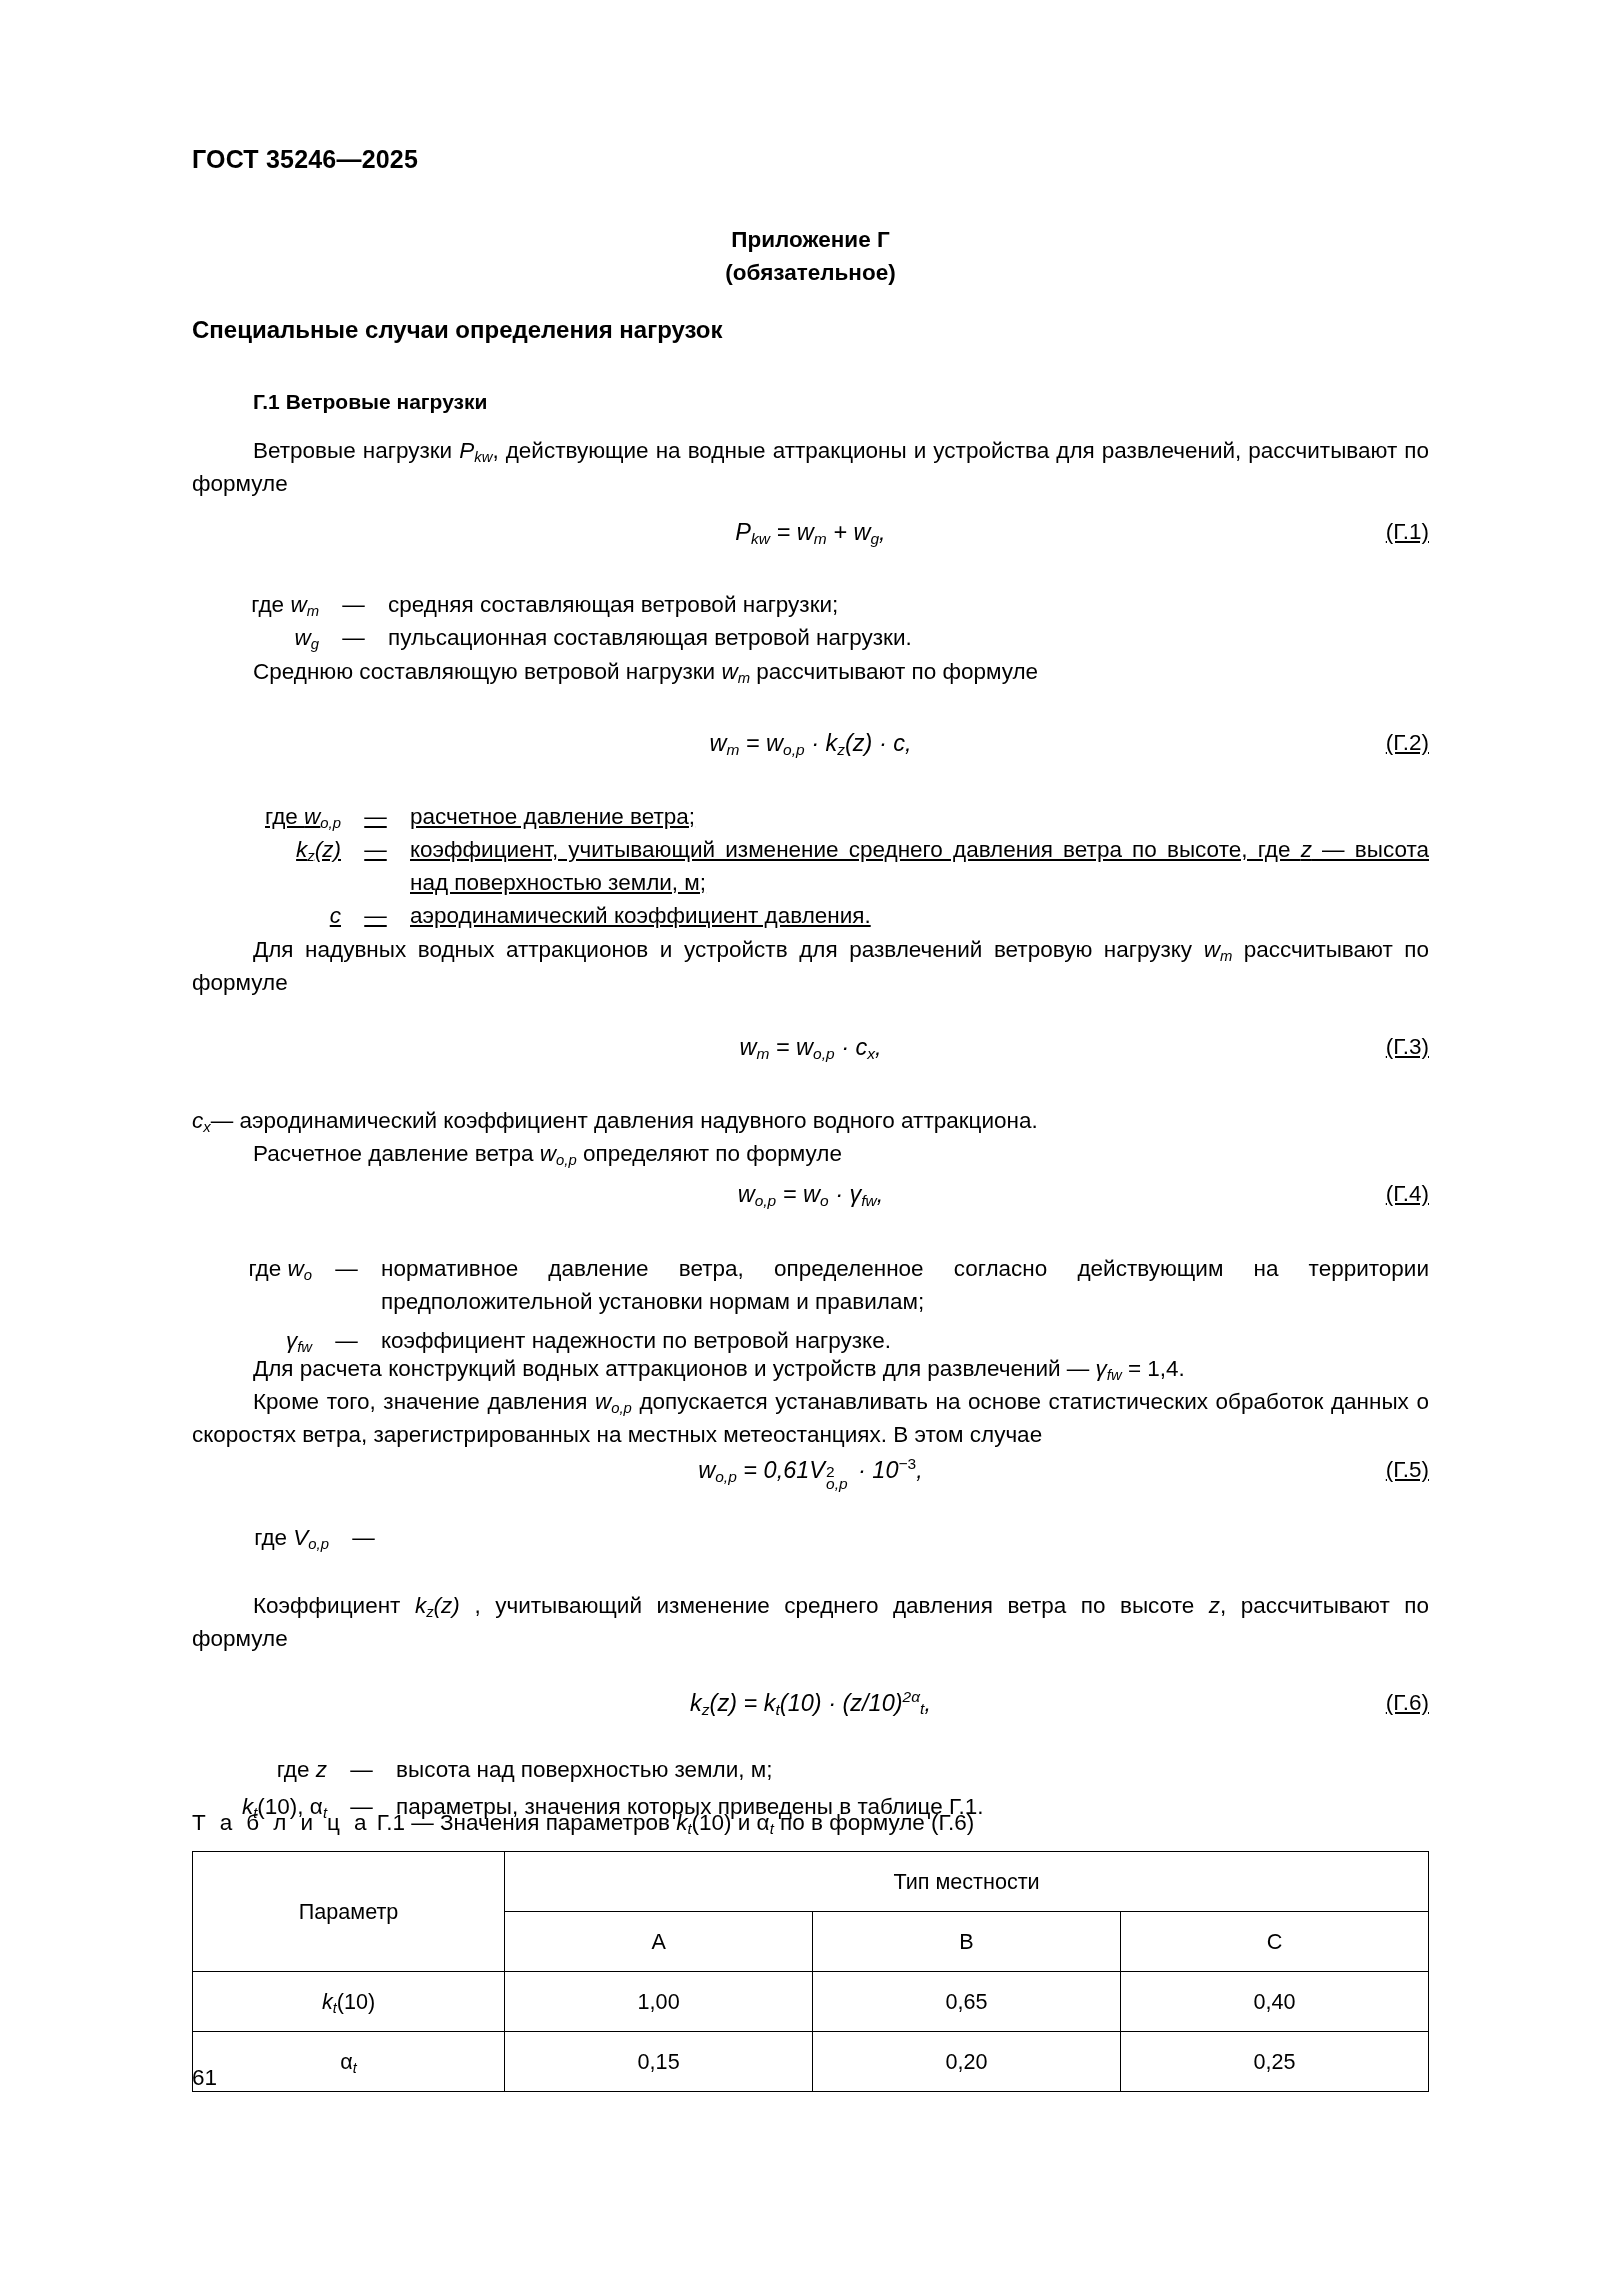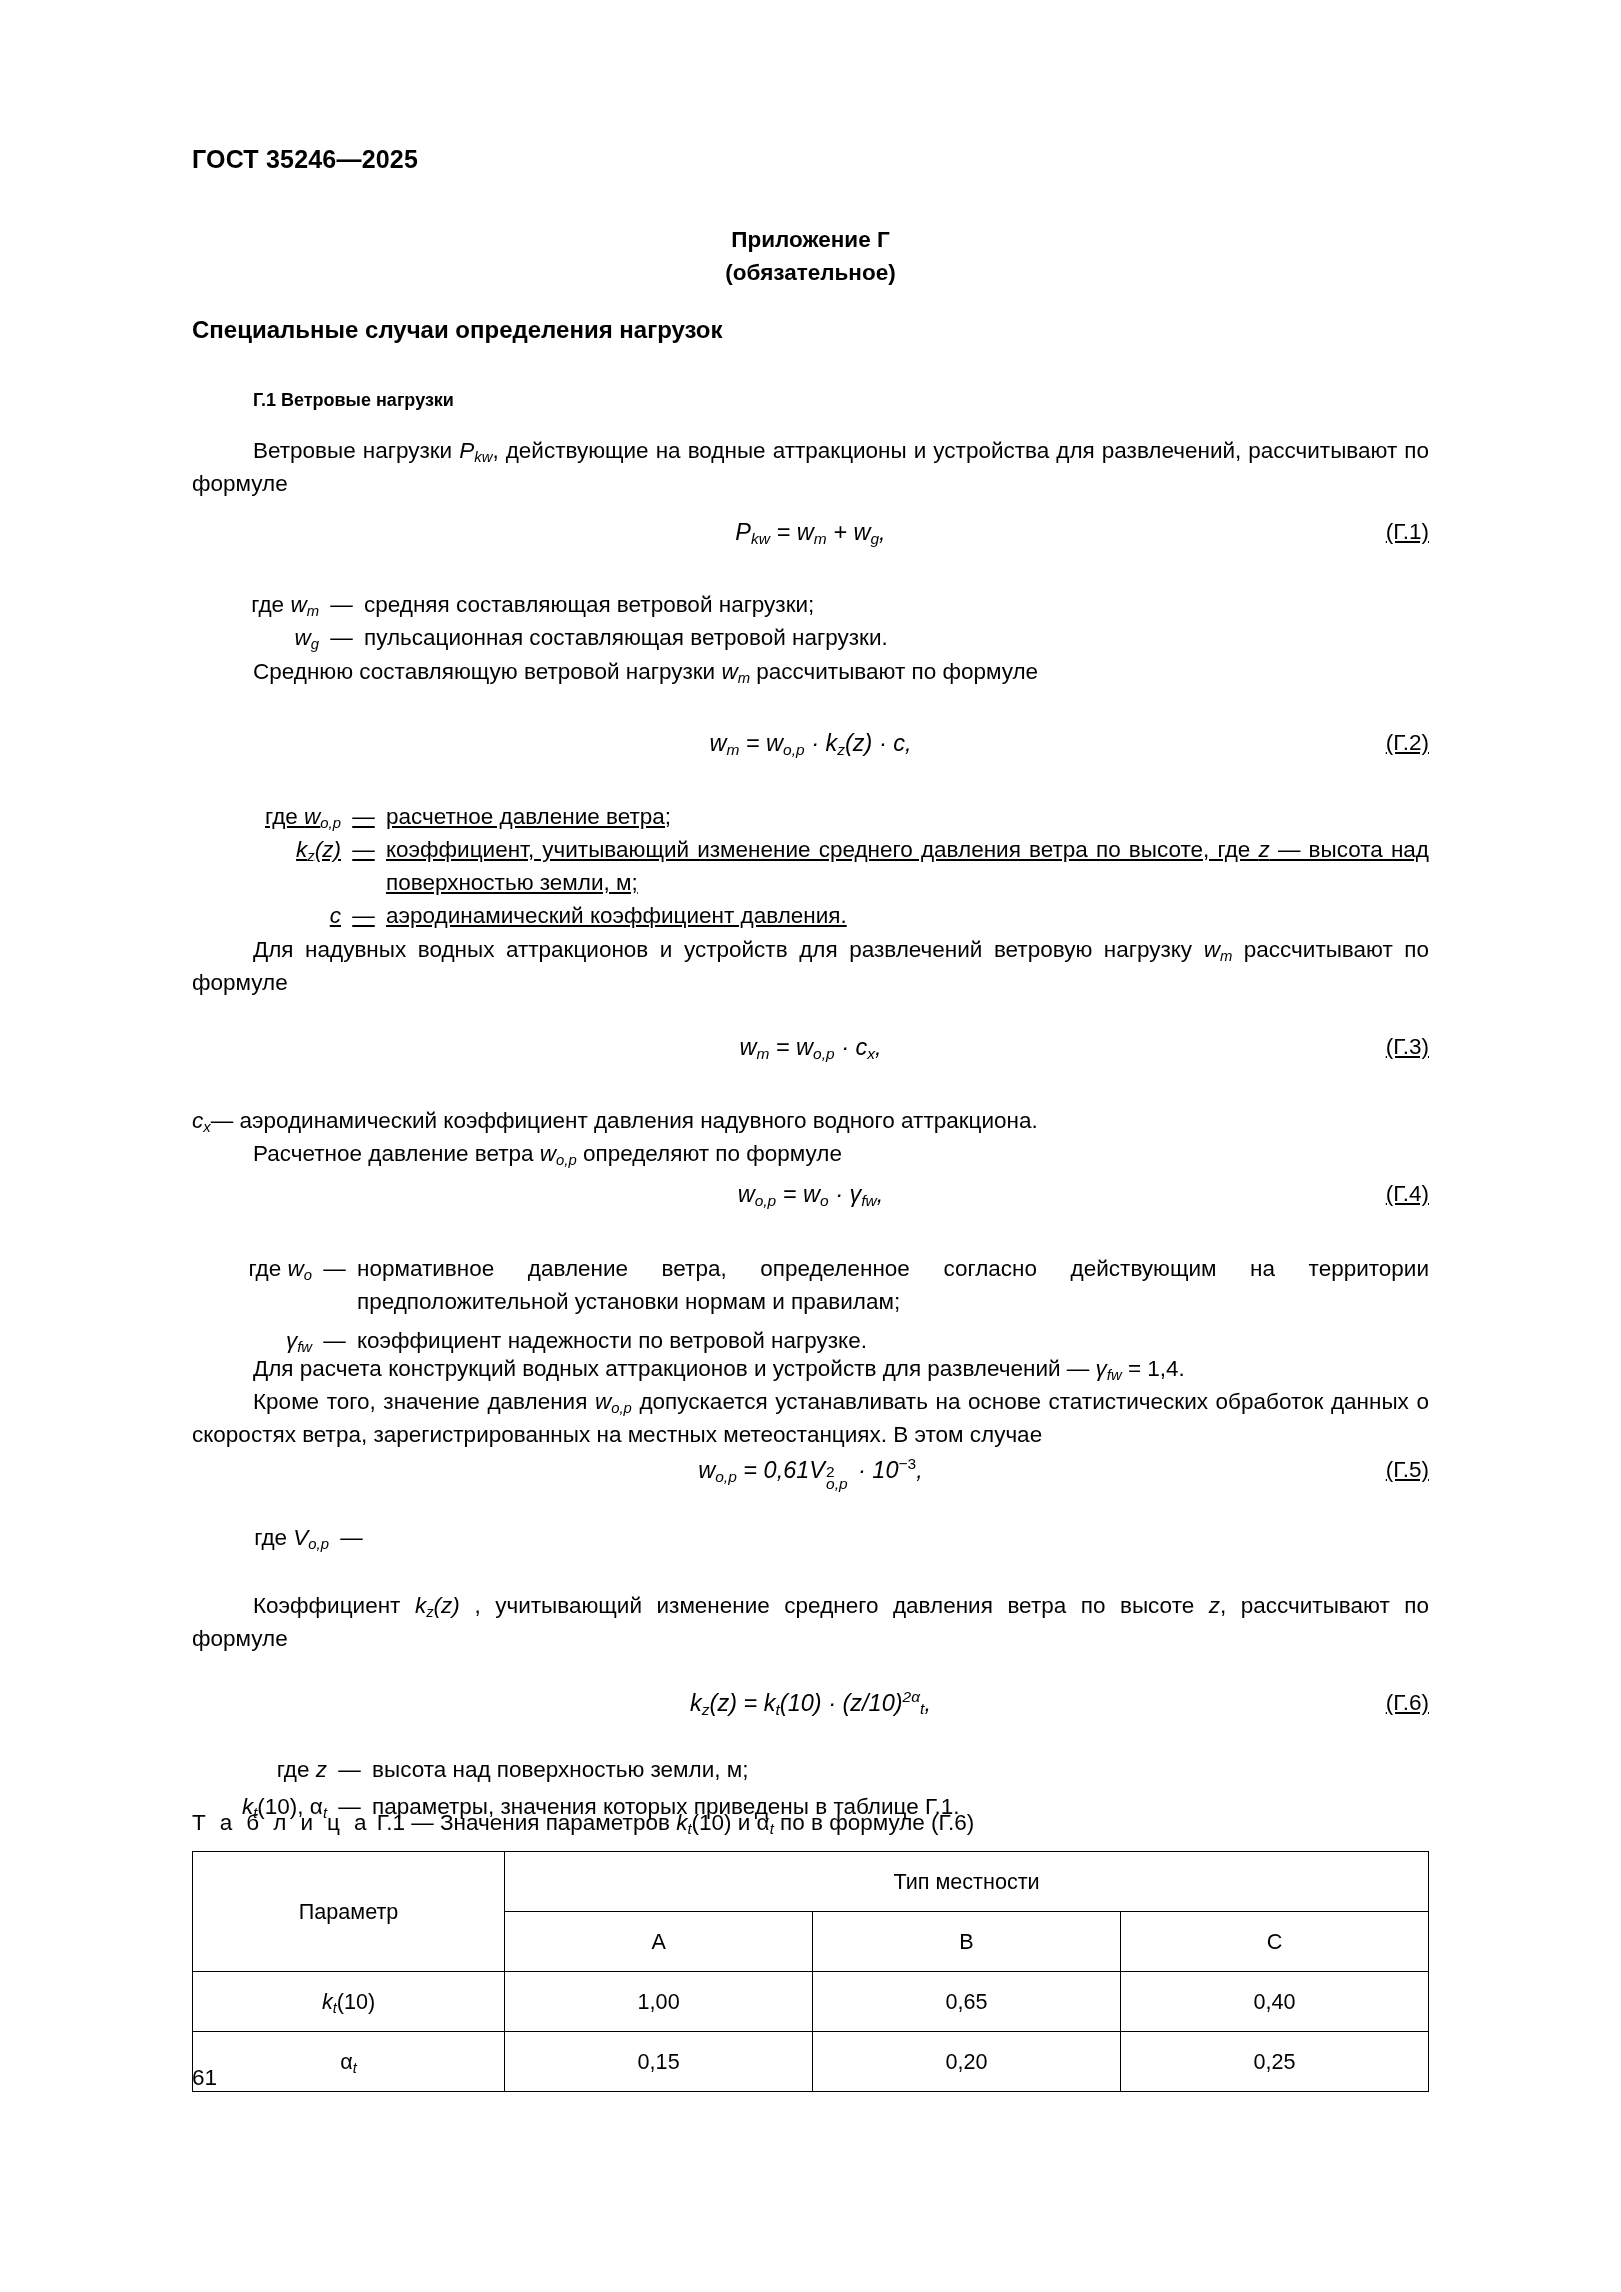--- a/index.html
+++ b/index.html
@@ -50,21 +50,21 @@
     top: 316px;
     width: 1237px;
     text-align: left;
     font-size: 24px;
     font-weight: bold;
   }
 
   
   .sect-head {
     position: absolute;
-    font-size: 18px;
+    font-size: 21px;
     font-weight: bold;
     left: 253px;
   }
   .para {
     position: absolute;
     left: 192px;
     width: 1237px;
     font-size: 22.5px;
     line-height: 33px;
     text-align: justify;
@@ -101,20 +101,21 @@
   .defs {
     position: absolute;
     left: 192px;
     width: 1237px;
     font-size: 22.5px;
     line-height: 33px;
   }
   .defrow {
     display: flex;
     align-items: flex-start;
+    gap: 12px;
   }
   .defterm {
     flex: 0 0 auto;
     text-align: right;
     padding-right: 0;
     white-space: nowrap;
   }
   .defdash {
     flex: 0 0 auto;
     width: 45px;

